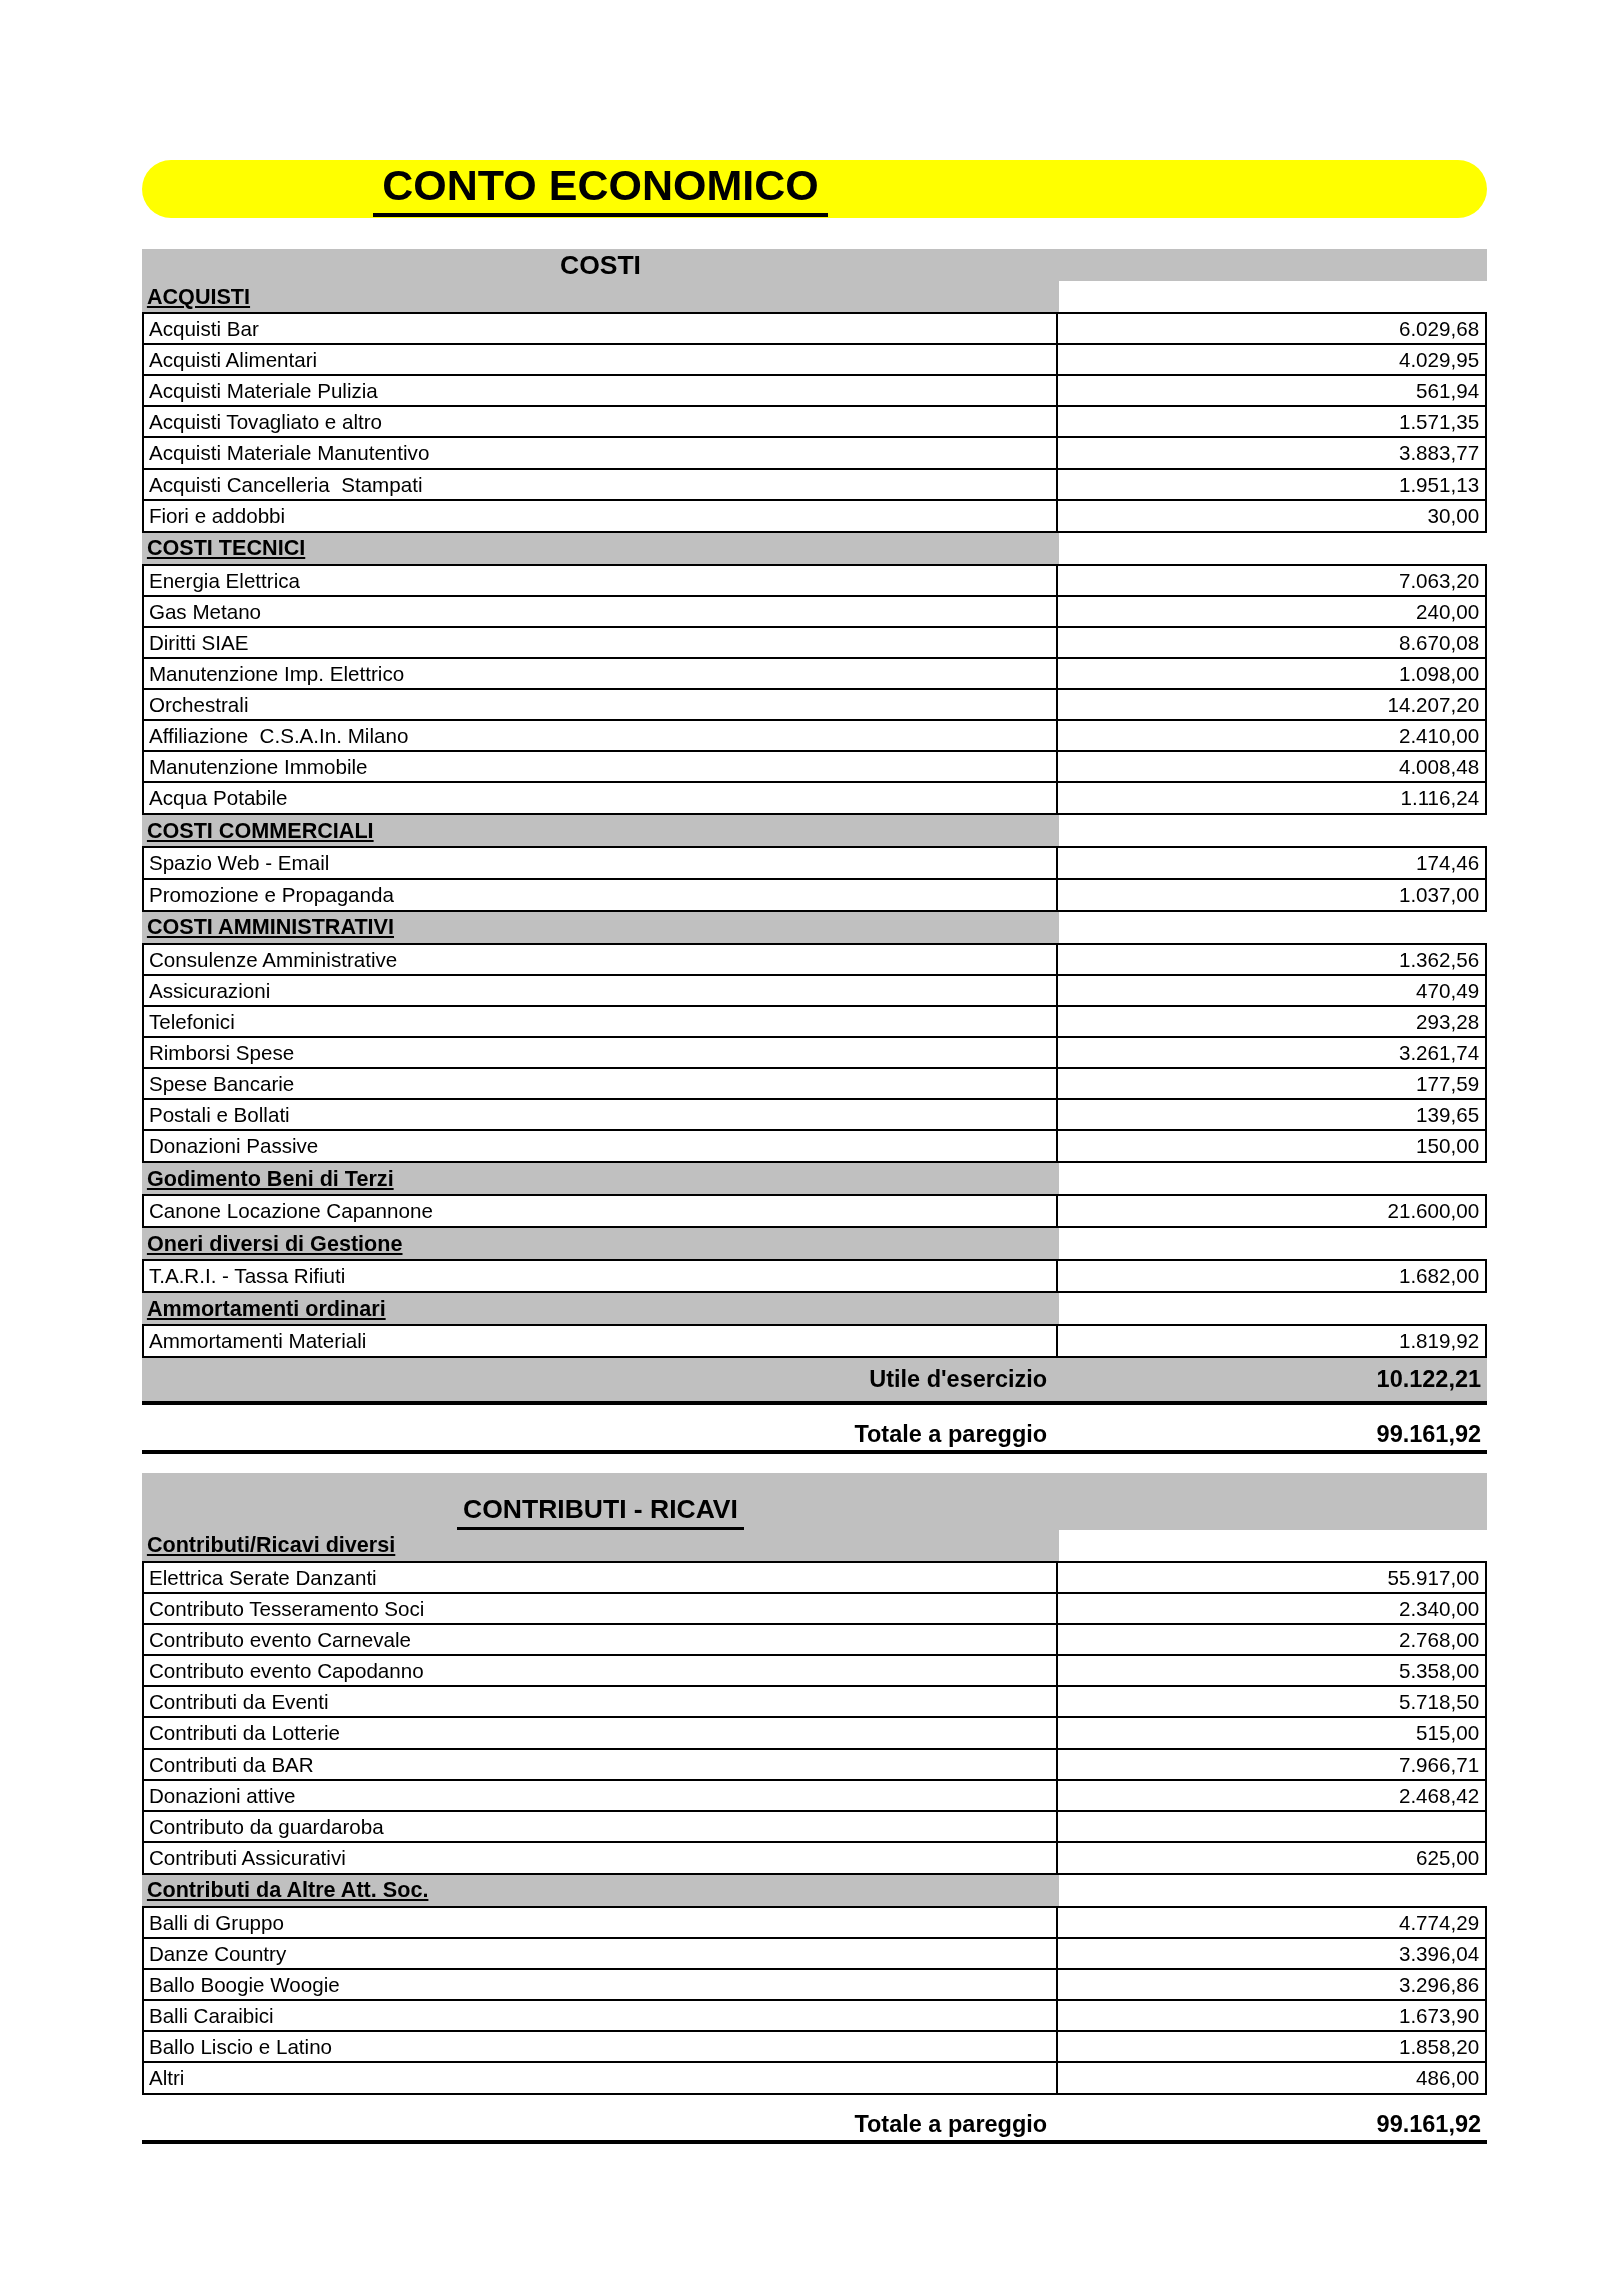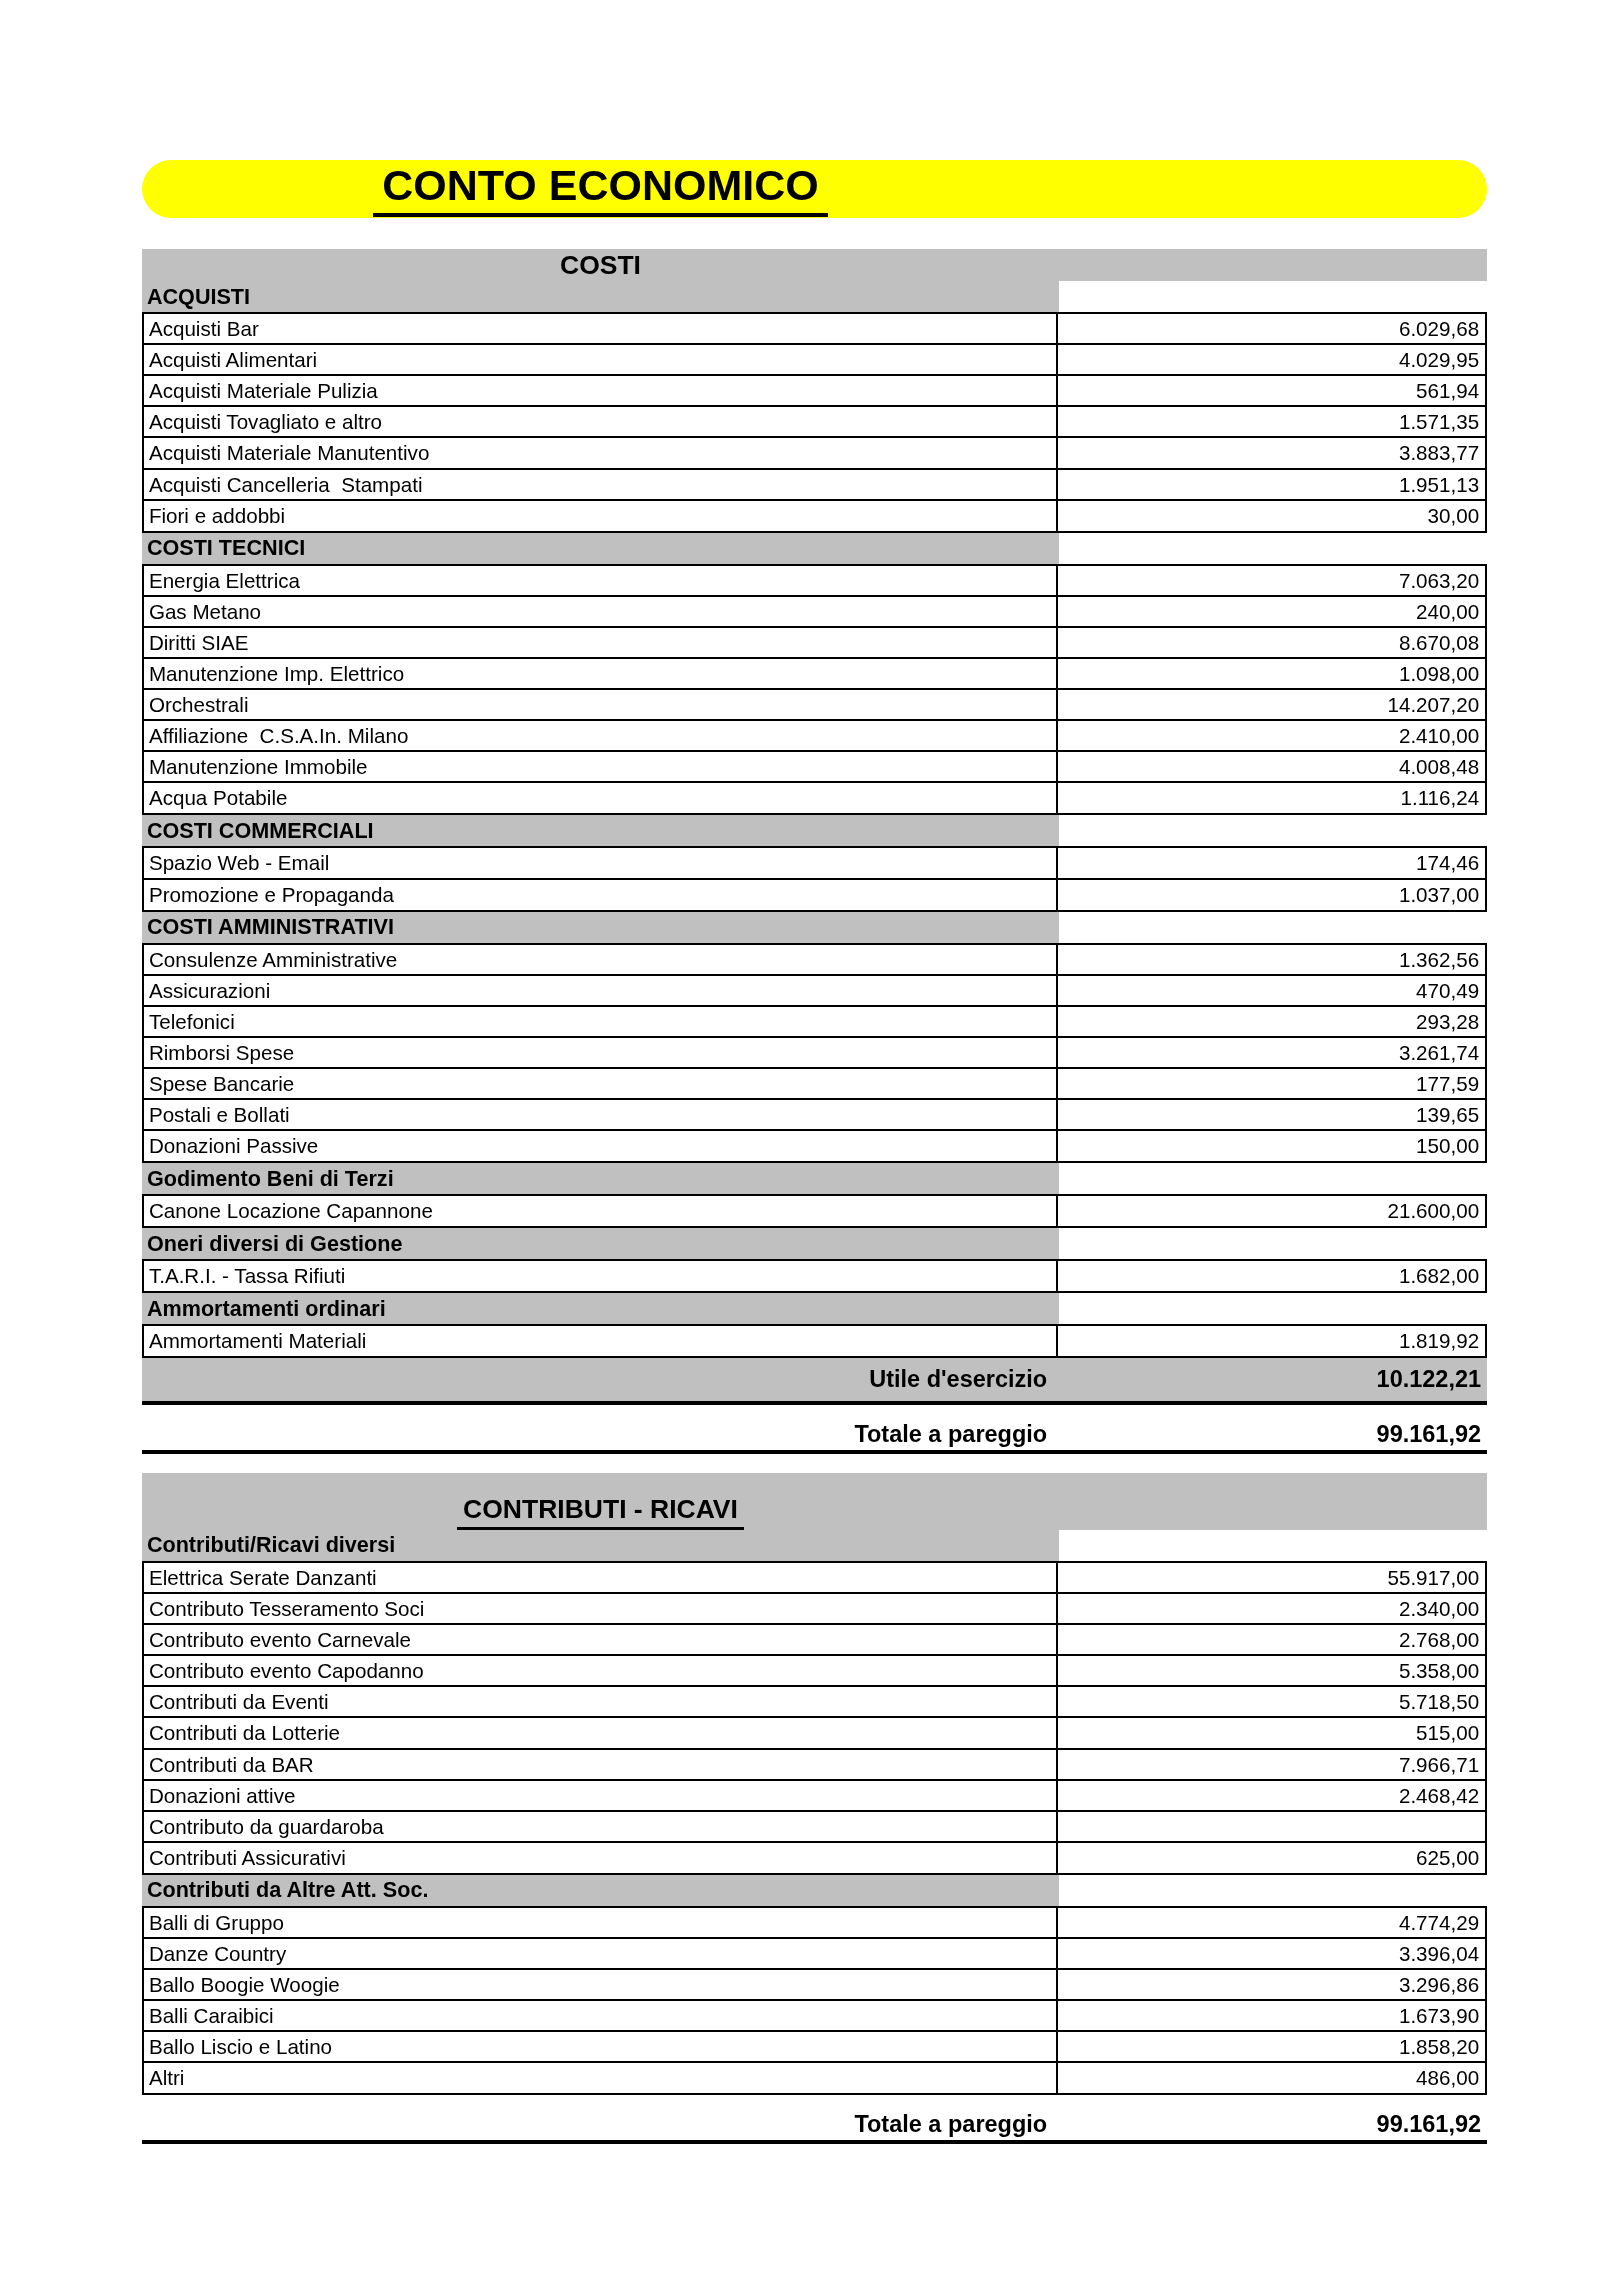--- a/index.html
+++ b/index.html
@@ -33,21 +33,21 @@
   }
   .costs-header { margin-top:31px; height:32px; }
   .rev-header { margin-top:19px; height:57px; align-items:flex-end; }
   .hdr-inner { width:917px; text-align:center; }
   .hdr-text { font-size:26.5px; font-weight:bold; white-space:pre; }
   .rev-header .hdr-text {
     display:inline-block; border-bottom:3.9px solid #000; padding:0 5.9px 2px 5.9px;
   }
 
   
-  .section-row { display:flex; height:31px; }
+  .section-row { display:flex; height:31px;text-decoration:underline; }
   .section-label {
     width:917px; background:#C0C0C0;
     font-size:21.6px; font-weight:bold;
     display:flex; align-items:center; padding-left:4.9px; white-space:pre;
   }
   .section-filler { flex:1; background:transparent; }
 
   
   .data-row { display:flex; height:34px; border:2.9px solid #000; background:#fff; }
   .data-row + .data-row { margin-top:-2.9px;gap:24px; }

